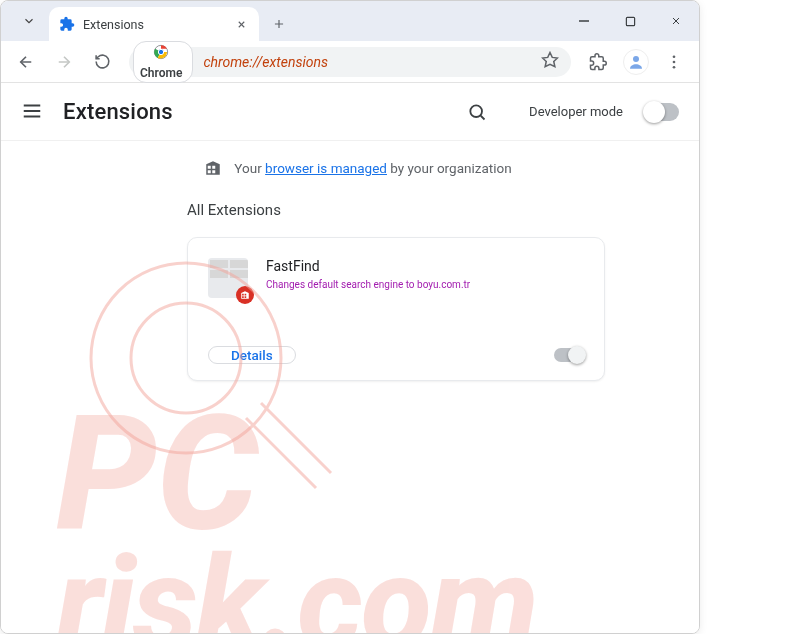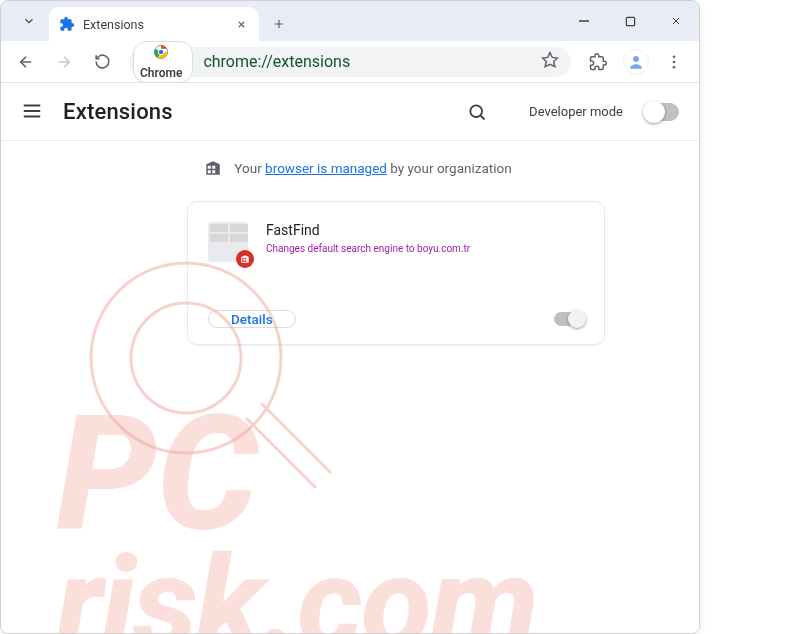--- a/index.html
+++ b/index.html
@@ -17,21 +17,21 @@
 .win-controls { position:absolute; right:0; top:0; height:40px; display:flex; }
 .win-btn { width:46px; height:40px; display:flex; align-items:center; justify-content:center; color:#3c4043; cursor:pointer; }
 
 .toolbar { height: 42px; background: #fff; border-bottom: 1px solid #e3e3e3; display:flex; align-items:center; padding: 0 8px; gap: 4px; }
 .nav-btn { width: 34px; height: 34px; border-radius: 50%; display:flex; align-items:center; justify-content:center; color:#5f6368; cursor:pointer; }
 .nav-btn.disabled { color:#c4c7c5; cursor:default; }
 .omnibox { flex:1; height:30px; background:#f1f3f4; border-radius:15px; display:flex; align-items:center; padding:0 12px; gap:10px; margin: 0 6px; }
 .chrome-chip { display:flex; align-items:center; gap:6px; background:#fff; border:1px solid #dadce0; border-radius:13px; padding:2px 10px 2px 6px; margin-left:-8px;flex-direction:column; }
 .chrome-chip-icon { width:16px; height:16px; }
 .chrome-chip-text { font-size:12px; font-weight:600; color:#3c4043; }
-.omnibox-url { font-size:16px; color:#14532d; flex:1; }
+.omnibox-url { font-size:14px; color:#c2410c; flex:1;font-style:italic; }
 .star-icon, .ext-icon, .profile-icon, .dots-icon { width:34px; height:34px; display:flex; align-items:center; justify-content:center; color:#5f6368; cursor:pointer; border-radius:50%; }
 .profile-circle { width:26px; height:26px; border-radius:50%; display:flex; align-items:center; justify-content:center; border:1px solid #eee; }
 
 
 .page { background:#fff; position:relative; height: calc(634px - 42px - 40px); }
 .page-header { height:58px; display:flex; align-items:center; padding:0 20px; border-bottom:1px solid #f0f0f0; gap:18px; }
 .menu-icon { width:24px; height:24px; color:#3c4043; cursor:pointer; }
 .page-title { font-size:22px; color:#202124; font-weight:500; letter-spacing:.2px; }
 .header-spacer { flex:1; }
 .search-page-icon { width:20px; height:20px; color:#3c4043; cursor:pointer; }
@@ -204,20 +204,21 @@
     <div class="managed-banner">
       <svg width="18" height="18" viewBox="0 0 24 24" fill="currentColor">
           <path d="M3 21V7l9-4 9 4v14H3zm2-2h4v-4H5v4zm6 0h4v-4h-4v4zm6 0h0zM5 13h4V9H5v4zm6 0h4V9h-4v4z"></path>
         </svg>
       <span>
         <span>Your </span><a href="#" class="managed-link">browser is managed</a><span> by your organization</span>
       </span>
     </div>
 
     <div class="section">
+      <div class="section-title">All Extensions</div>
 
       <div class="ext-card">
         <div class="ext-head">
           <div class="ext-avatar">
             <div class="badge">
               <svg width="10" height="10" viewBox="0 0 24 24" fill="currentColor">
                   <path d="M3 21V7l9-4 9 4v14H3zm2-2h4v-4H5v4zm6 0h4v-4h-4v4zM5 13h4V9H5v4zm6 0h4V9h-4v4z"></path>
                 </svg>
             </div>
           </div>

